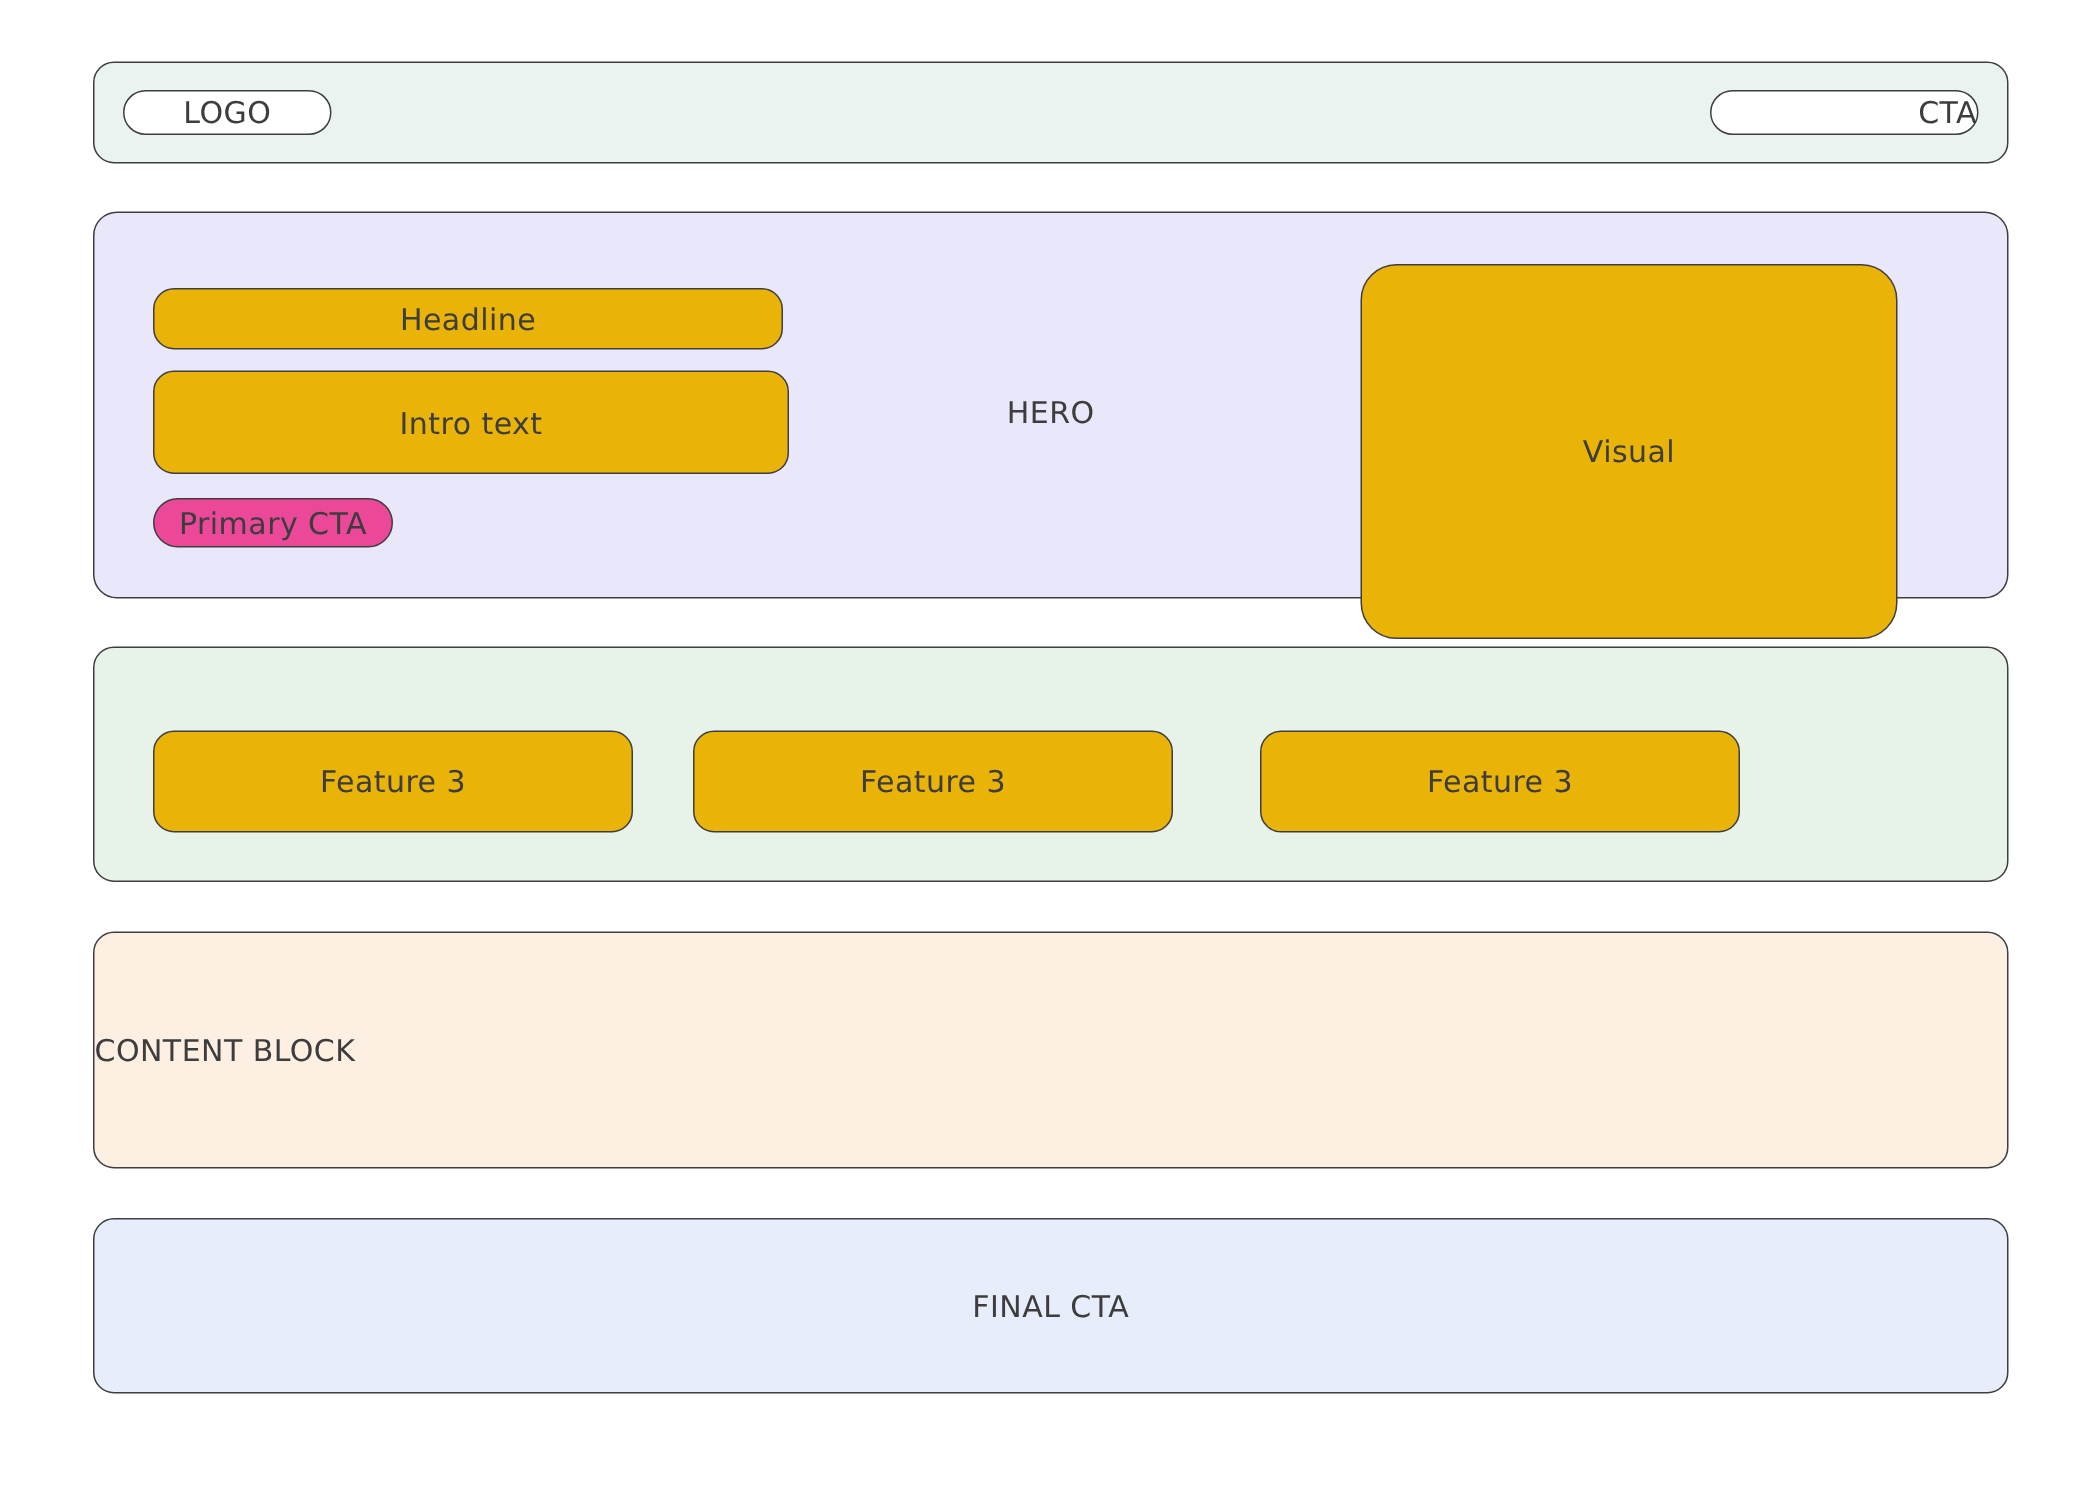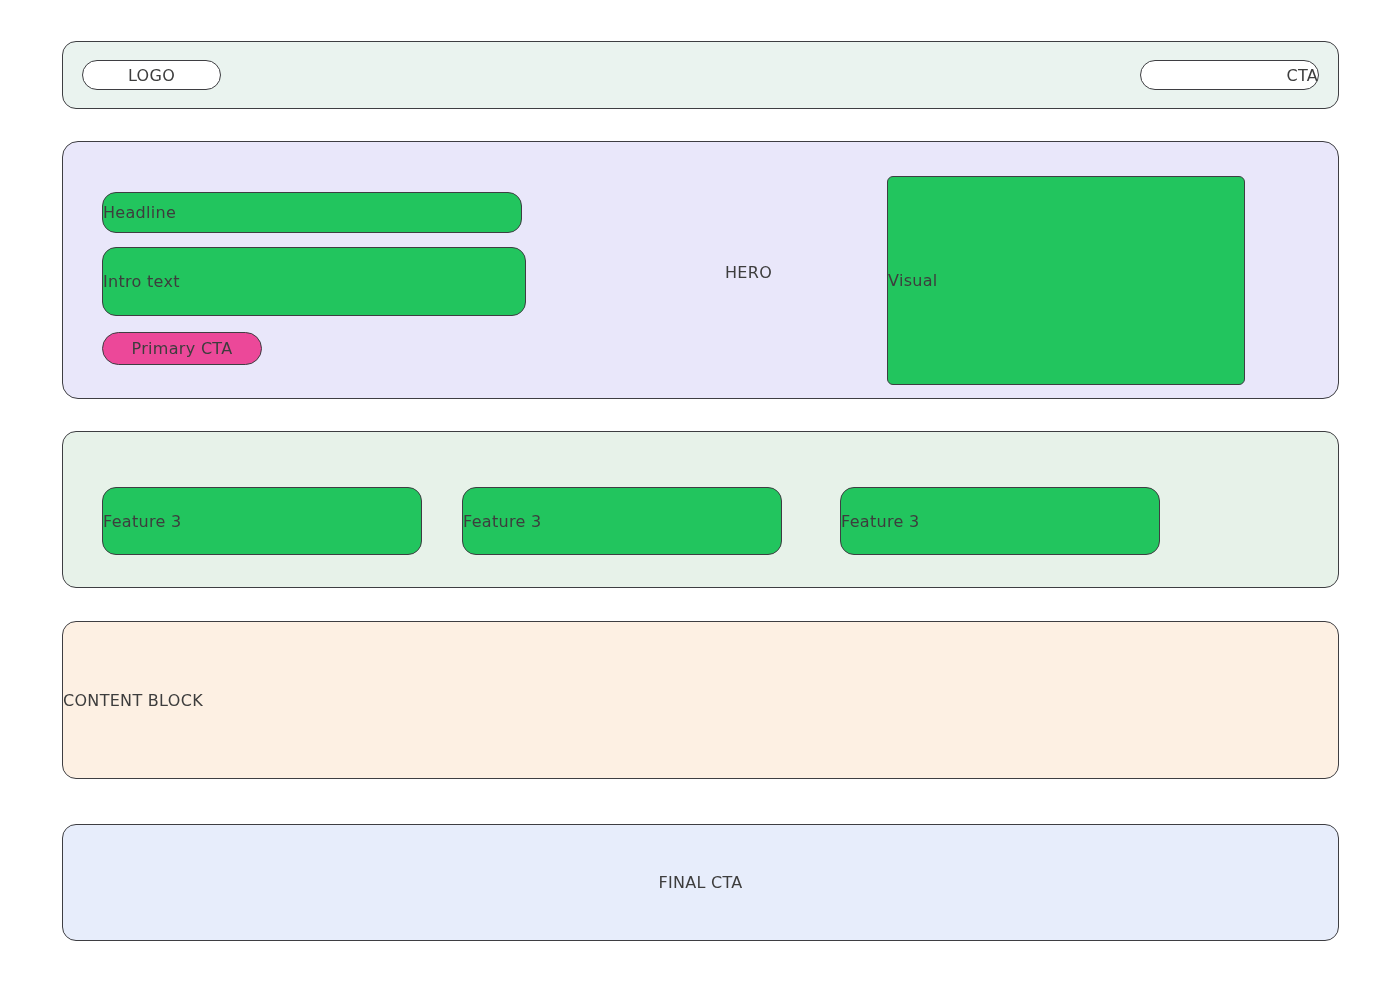--- a/index.html
+++ b/index.html
@@ -20,21 +20,21 @@
     overflow: hidden;
   }
   .section {
     position: absolute;
     left: 62px;
     width: 1277px;
     box-sizing: border-box;
     border: 1.6px solid #3e3e42;
   }
   .label {
-    font-size: 16px;
+    font-size: 20px;
     color: #3d3d3d;
     letter-spacing: 0.3px;
     white-space: nowrap;
   }
   
   .header-bar {
     top: 41px;
     height: 68px;
     background: #eaf3ef;
     border-radius: 14px;
@@ -57,48 +57,48 @@
   
   .hero {
     top: 141px;
     height: 258px;
     background: #e9e7fa;
     border-radius: 16px;
   }
   .card {
     position: absolute;
     box-sizing: border-box;
-    background: #22c55e;
+    background: #eab308;
     border: 1.6px solid #3e3e42;
     border-radius: 14px;
     display: flex;
     align-items: center;
+    justify-content: center;
   }
   .headline-box { left: 39px; top: 50px; width: 420px; height: 41px; }
   .intro-box    { left: 39px; top: 105px; width: 424px; height: 69px; }
   .primary-cta {
     position: absolute;
     left: 39px; top: 190px;
     width: 160px; height: 33px;
     background: #ec4899;
     border: 1.6px solid #3e3e42;
     border-radius: 999px;
     box-sizing: border-box;
     display: flex;
     align-items: center;
     justify-content: center;
   }
   .hero-label {
     position: absolute;
     left: 50%;
     top: 121px;
     transform: translateX(-50%);
-    margin-left: 48px;
   }
-  .visual-box { left: 824px; top: 34px; width: 358px; height: 209px; border-radius: 6px; }
+  .visual-box { left: 844px; top: 34px; width: 358px; height: 250px; border-radius: 24px; }
   
   .features {
     top: 431px;
     height: 157px;
     background: #e7f2e9;
     border-radius: 14px;
   }
   .feature-card { top: 55px; width: 320px; height: 68px; }
   .feature-card.f1 { left: 39px; }
   .feature-card.f2 { left: 399px; }
@@ -114,21 +114,20 @@
   }
   
   .final-cta {
     top: 812px;
     height: 117px;
     background: #e7edfb;
     border-radius: 14px;
     display: flex;
     align-items: center;
     justify-content: center;
-    margin-top: 12px;
   }
 </style>
 </head>
 <body>
 
 <div class="page">
 
   <div class="section header-bar">
     <div class="pill logo-pill">
       <span class="label">LOGO</span>

